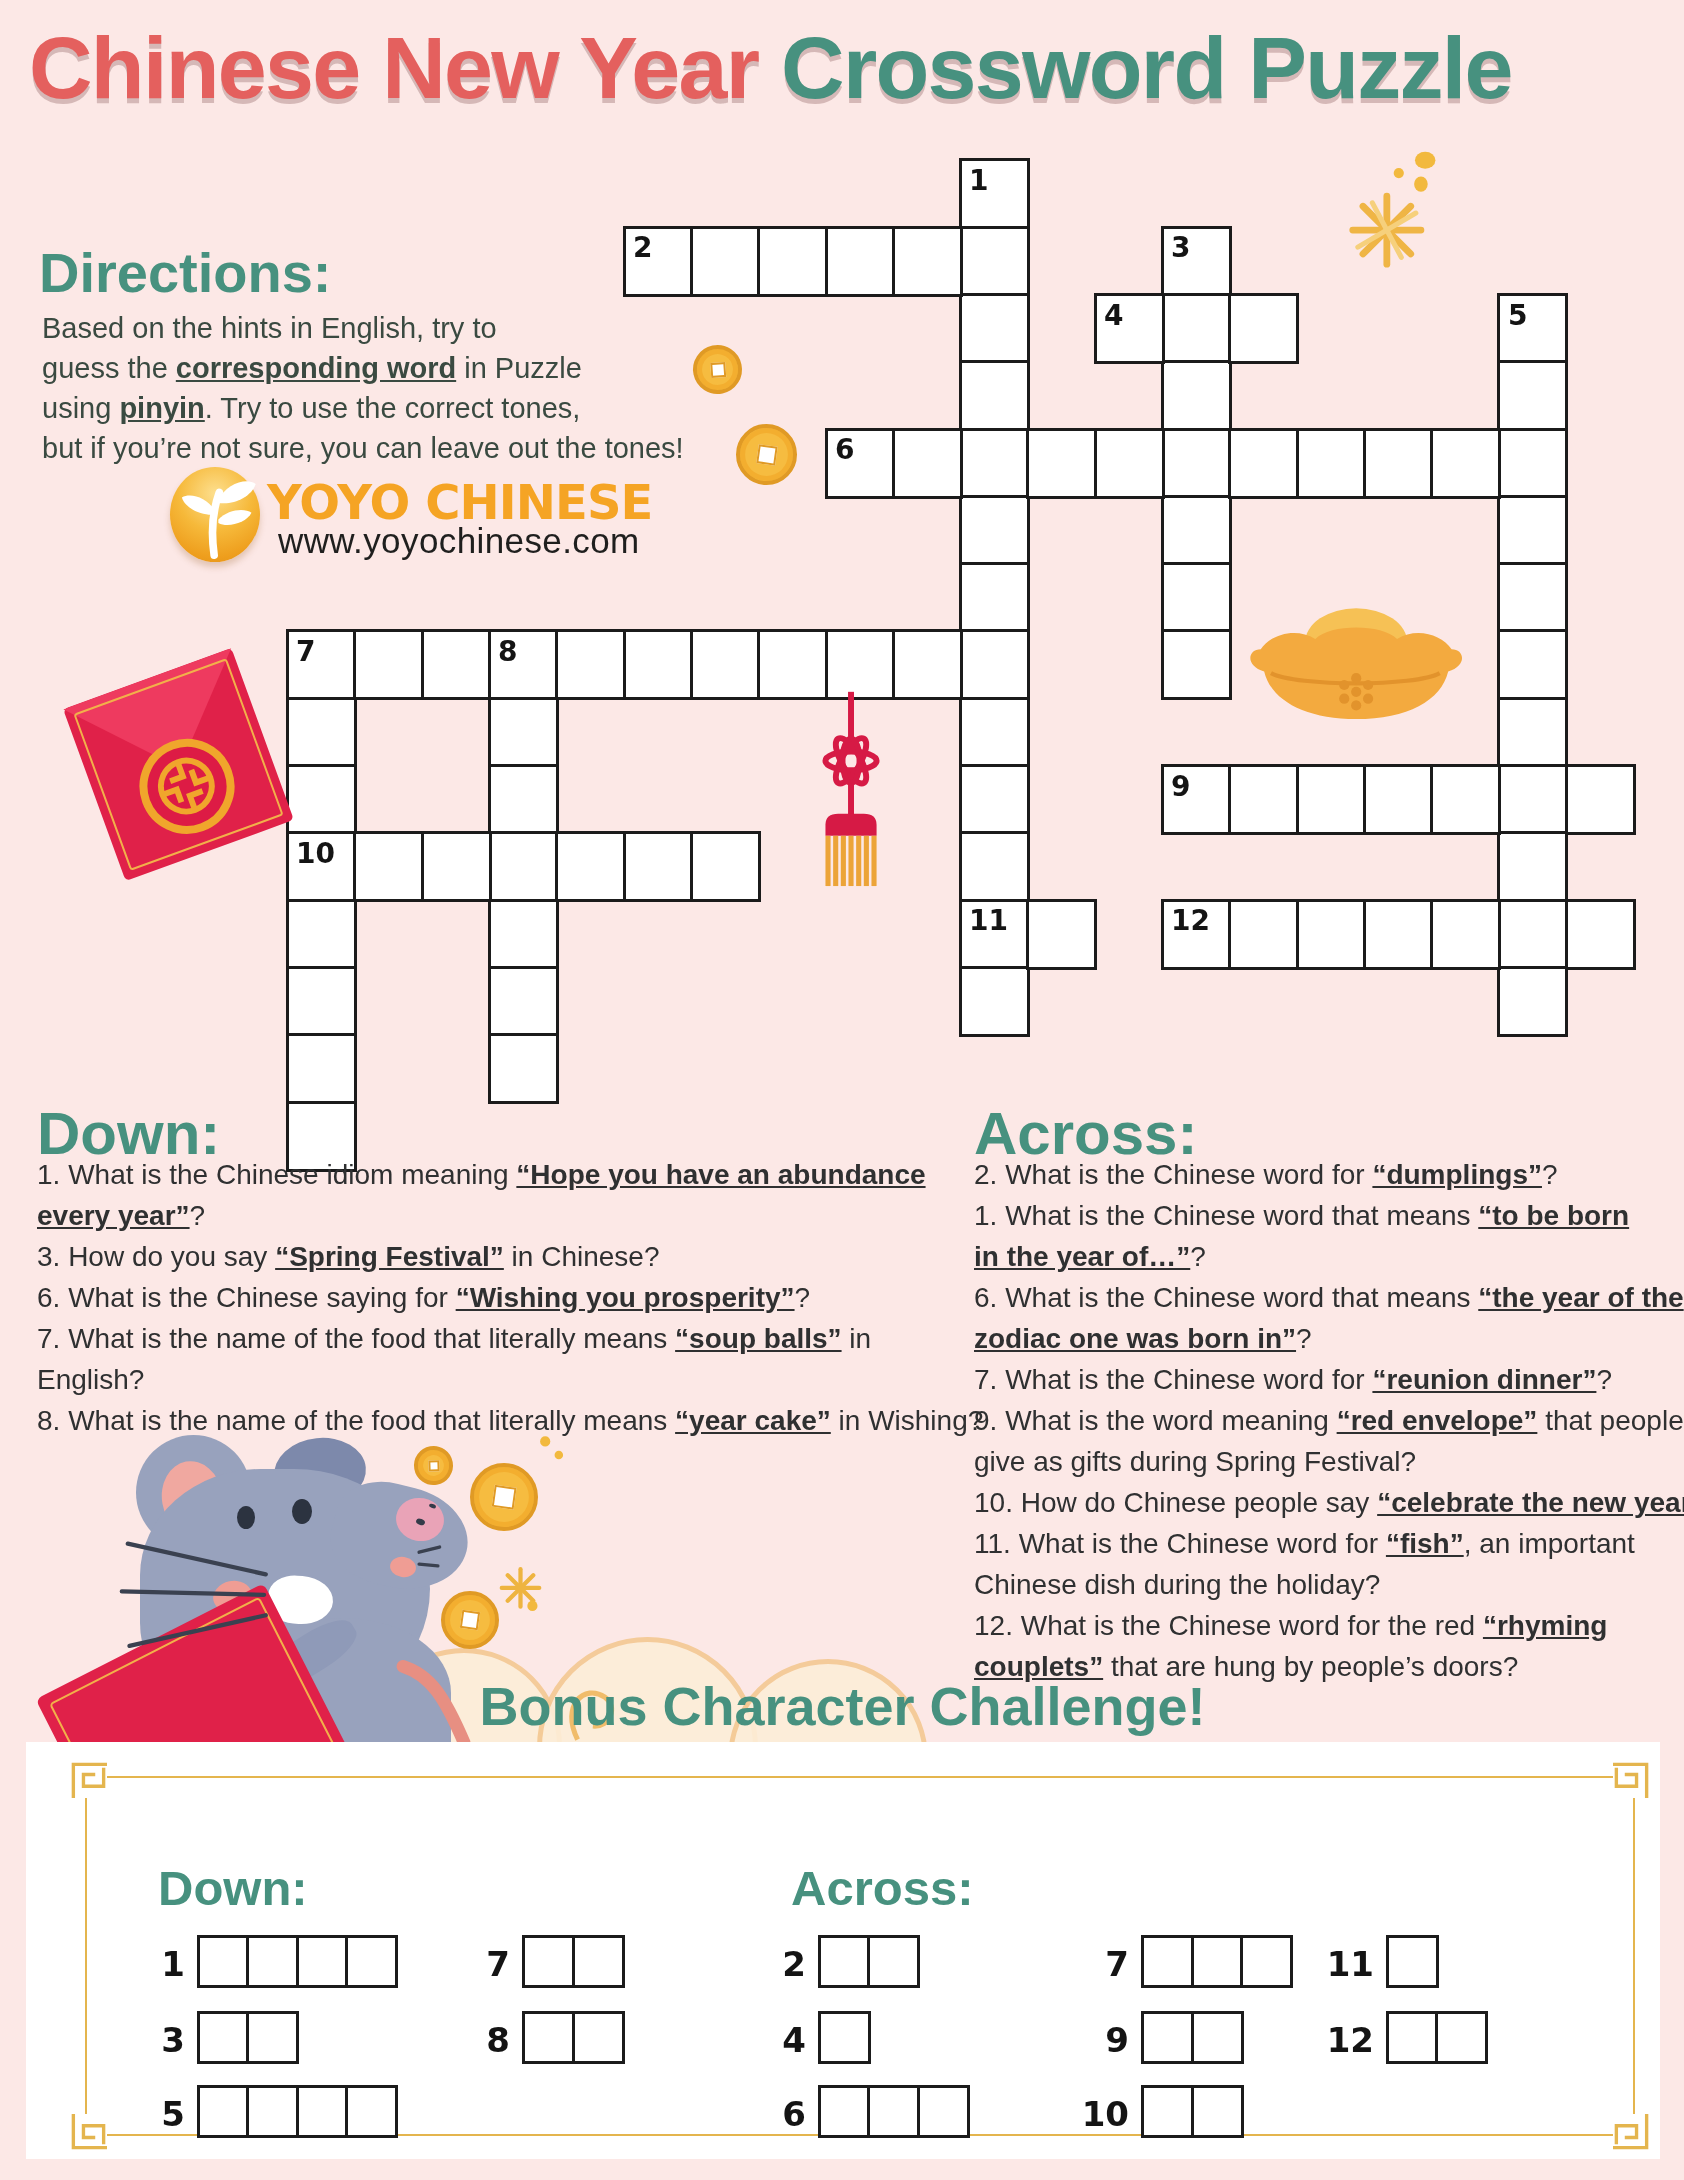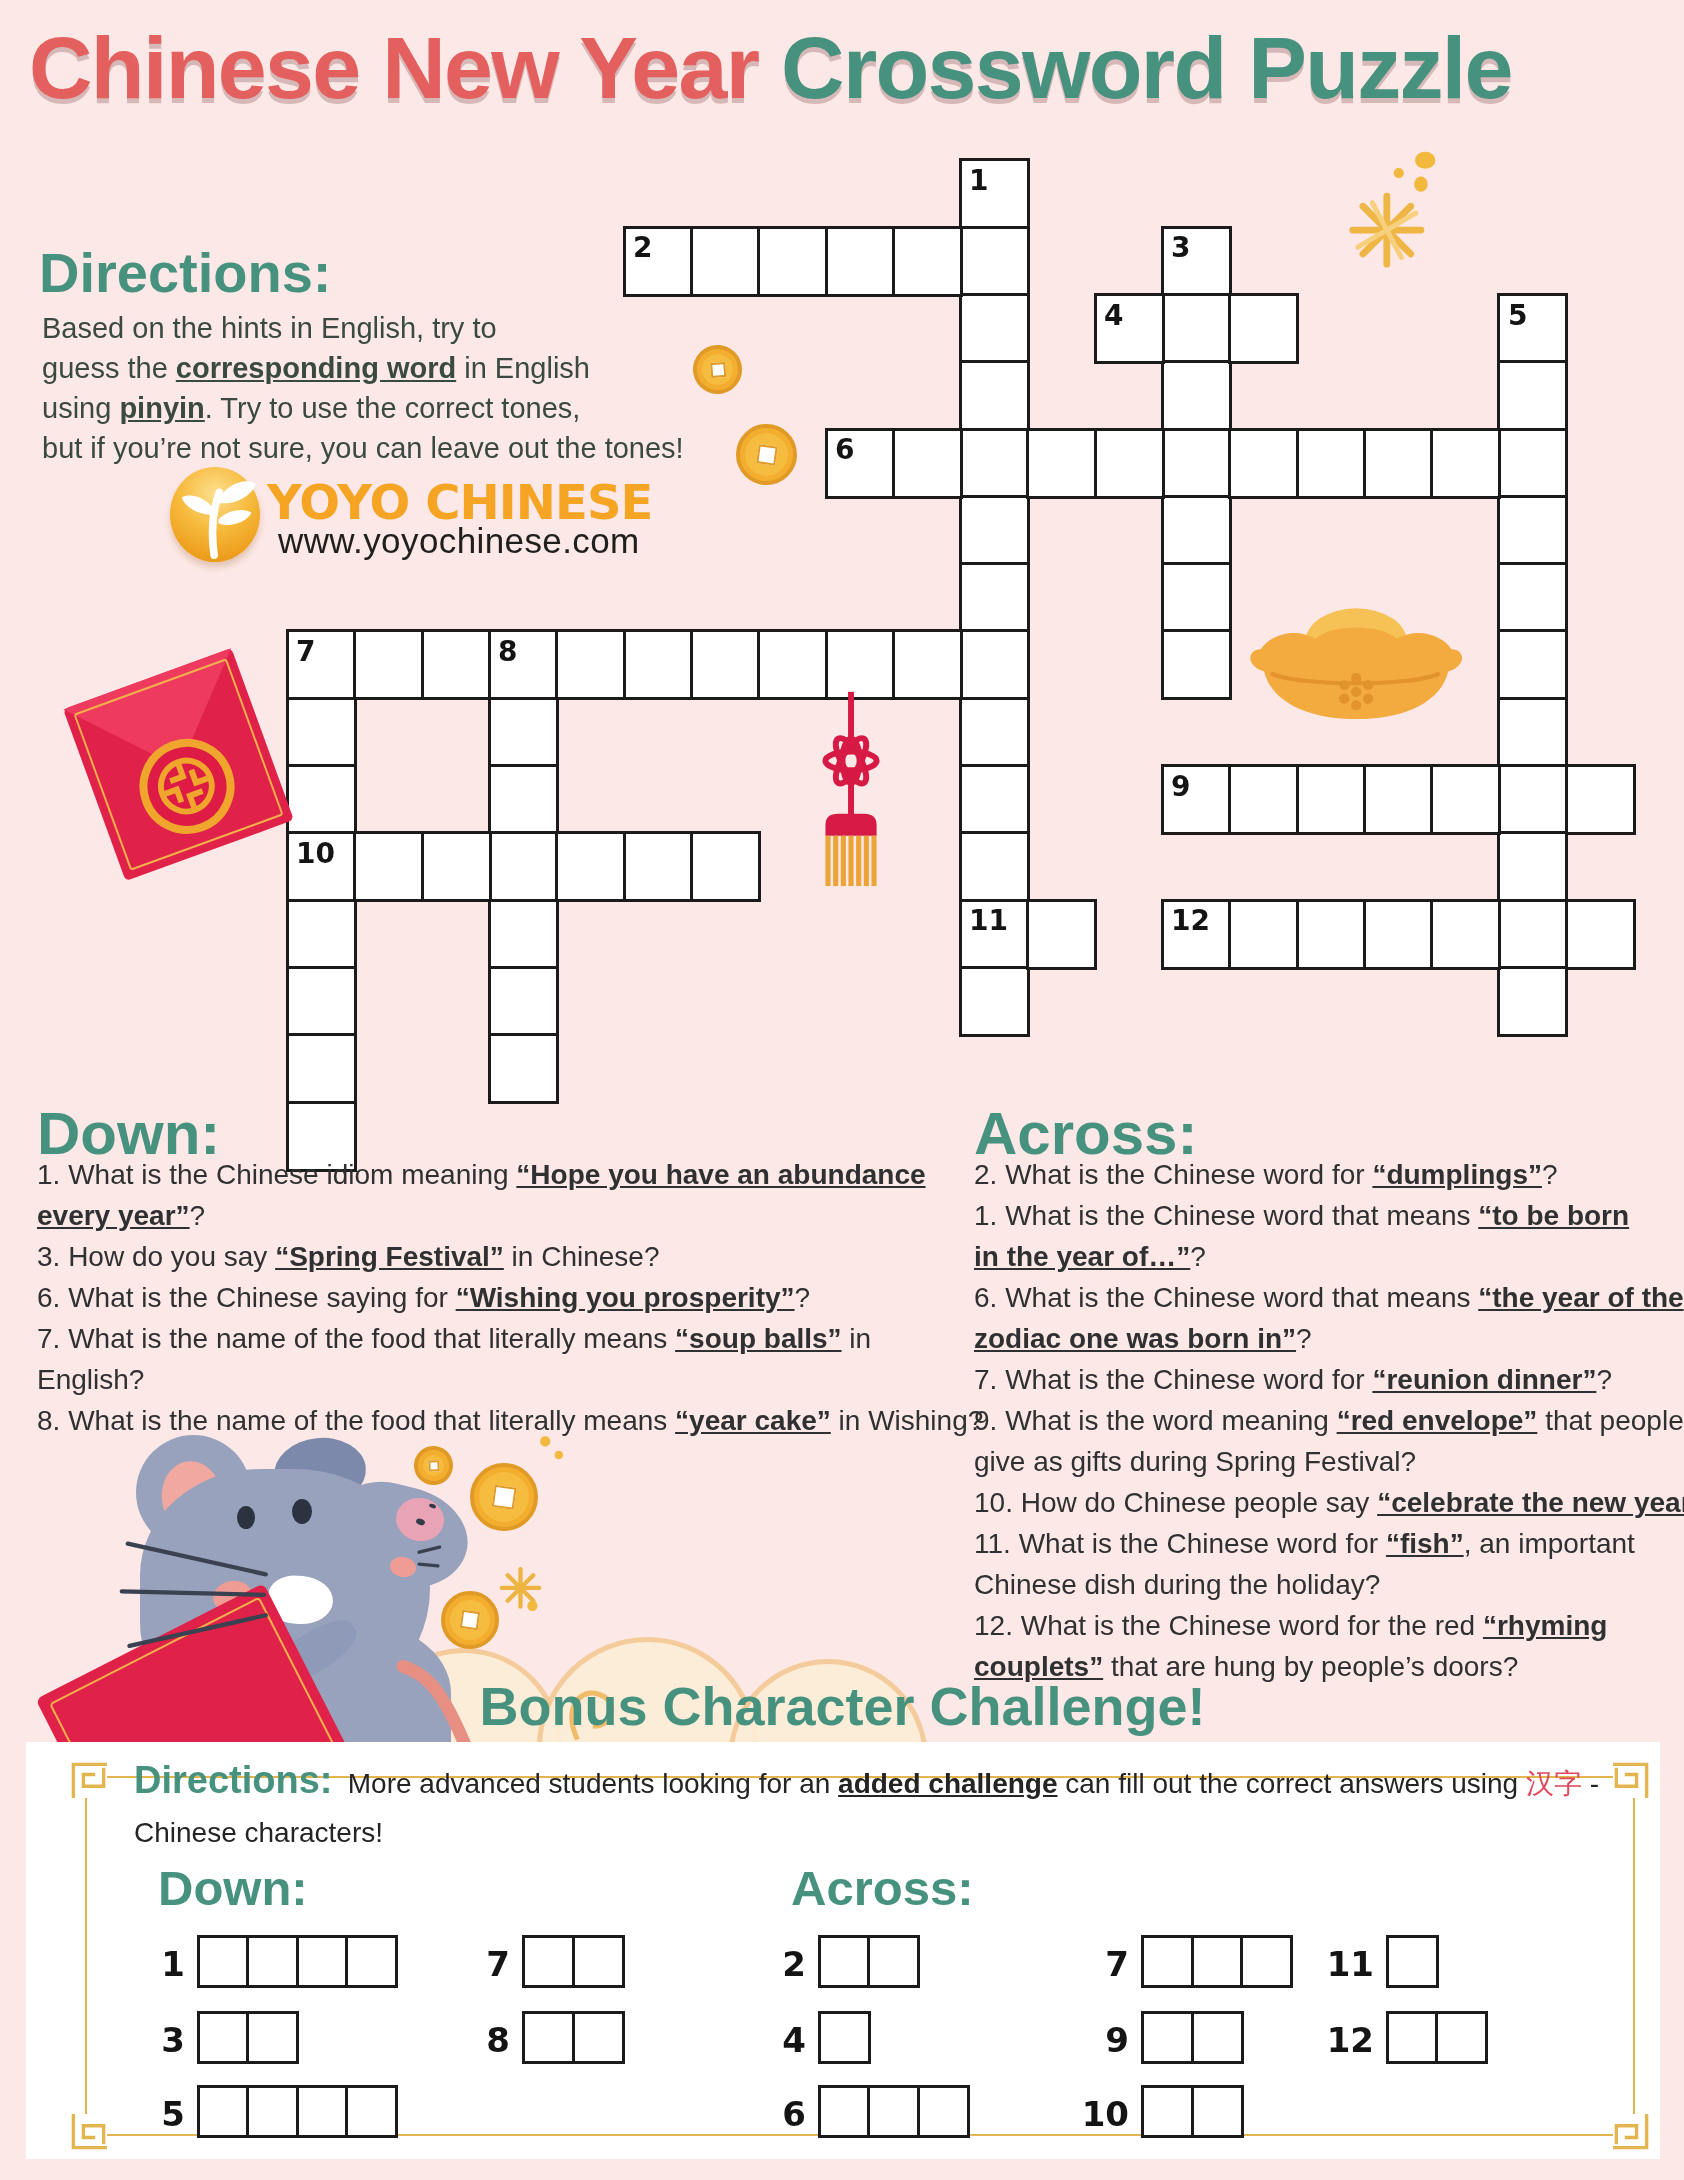--- a/index.html
+++ b/index.html
@@ -77,21 +77,21 @@
 
 <div id="stage">
 
   <div class="abs" id="main-title">
     <span class="t-red">Chinese New Year </span><span class="t-teal">Crossword Puzzle</span>
   </div>
 
   <div class="abs" id="dir-heading">Directions:</div>
   <div class="abs" id="dir-body">
       <div class="tline"><span>Based on the hints in English, try to</span></div>
-      <div class="tline"><span>guess the </span><span class="b">corresponding word</span><span> in English</span></div>
+      <div class="tline"><span>guess the </span><span class="b">corresponding word</span><span> in Puzzle</span></div>
       <div class="tline"><span>using </span><span class="b">pinyin</span><span>. Try to use the correct tones,</span></div>
       <div class="tline"><span>but if you’re not sure, you can leave out the tones!</span></div>
     </div>
 
   <div class="abs" id="logo-ball">
     <svg width="90" height="95" viewBox="0 0 106 112">
       <path d="M52,104 C48,76 50,52 58,30" stroke="#fff" stroke-width="9" fill="none" stroke-linecap="round"></path>
       <path d="M56,40 C66,20 90,12 101,20 C96,36 72,46 56,42 Z" fill="#fff"></path>
       <path d="M57,62 C68,50 88,48 96,54 C90,66 68,72 57,66 Z" fill="#fff"></path>
       <path d="M53,52 C44,36 24,30 14,36 C18,50 40,58 53,56 Z" fill="#fff"></path>
@@ -374,24 +374,20 @@
     <svg width="37" height="37" viewBox="0 0 44 44">
         <path d="M4,44 L4,4 L44,4 M40,8 L40,30 L16,30 L16,16 L30,16" stroke="#e4b54e" stroke-width="4" fill="none"></path>
       </svg>
     </div>
   <div class="corner" style="left:1613px;top:2114px;transform:rotate(180deg);">
     <svg width="37" height="37" viewBox="0 0 44 44">
         <path d="M4,44 L4,4 L44,4 M40,8 L40,30 L16,30 L16,16 L30,16" stroke="#e4b54e" stroke-width="4" fill="none"></path>
       </svg>
     </div>
 
-  <div class="abs" id="bonus-dir">
-      <div class="tline"><span class="h-inline">Directions:</span><span>More advanced students looking for an </span><span class="b">added challenge</span><span> can fill out the correct answers using </span><span class="hanzi">汉字</span><span> -</span></div>
-      <div class="tline"><span>Chinese characters!</span></div>
-    </div>
   <div class="bonus-sec-heading" style="left:158px;top:1860px;">Down:</div>
   <div class="bonus-sec-heading" style="left:791px;top:1860px;">Across:</div>
   <div class="abs" id="bonus-grids">
       <div class="bonus-label" style="left: 122px; top: 1944px;">1</div>
       <div class="bonus-box" style="left: 197px; top: 1935px;"></div>
       <div class="bonus-box" style="left: 246px; top: 1935px;"></div>
       <div class="bonus-box" style="left: 296px; top: 1935px;"></div>
       <div class="bonus-box" style="left: 345px; top: 1935px;"></div>
       <div class="bonus-label" style="left: 122px; top: 2020px;">3</div>
       <div class="bonus-box" style="left: 197px; top: 2011px;"></div>

